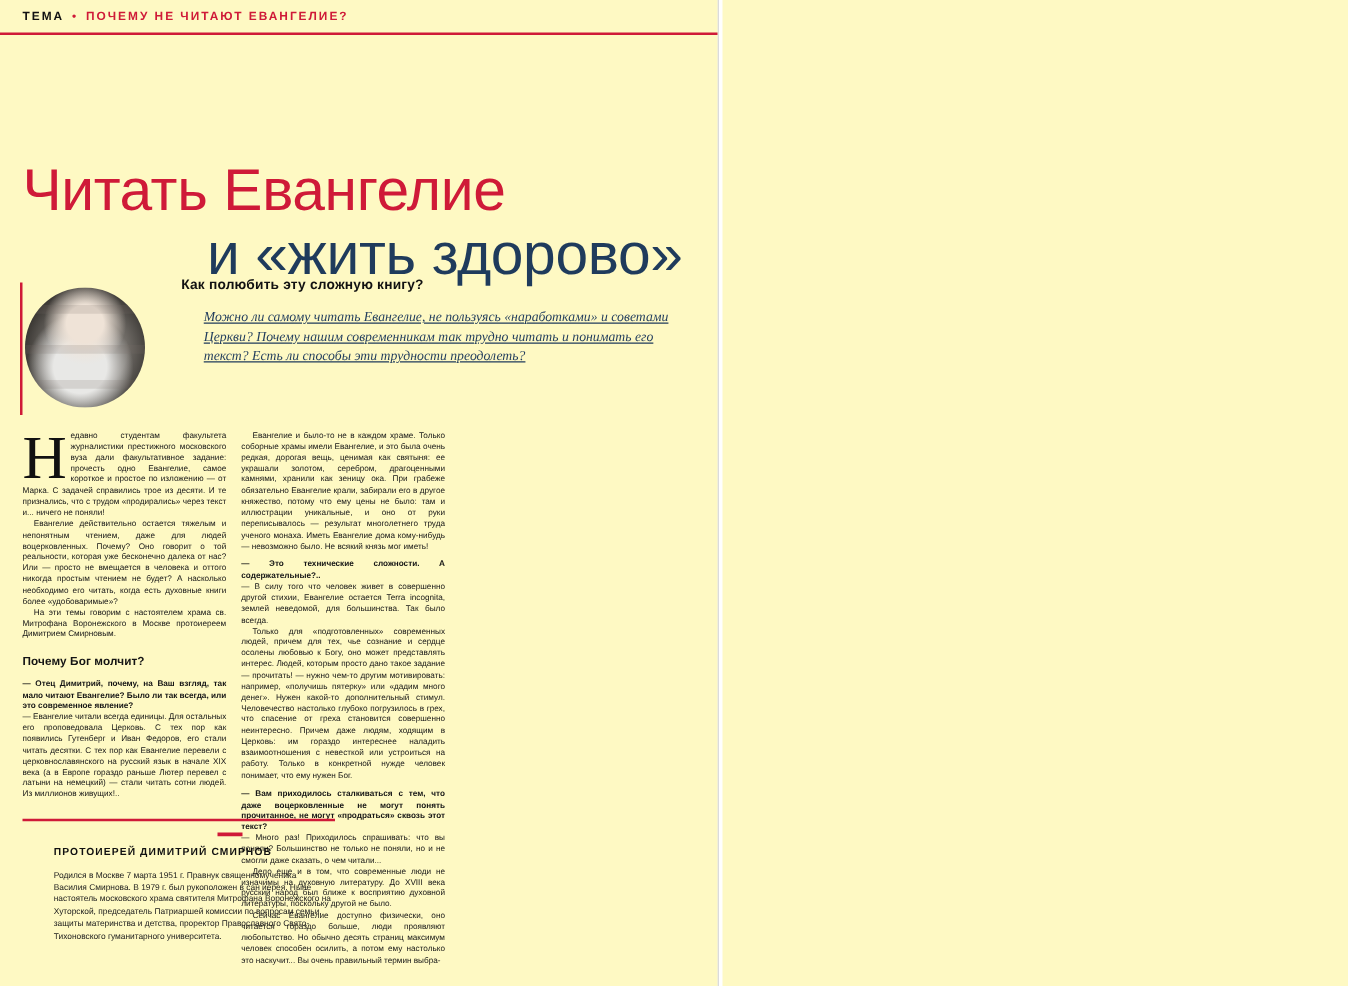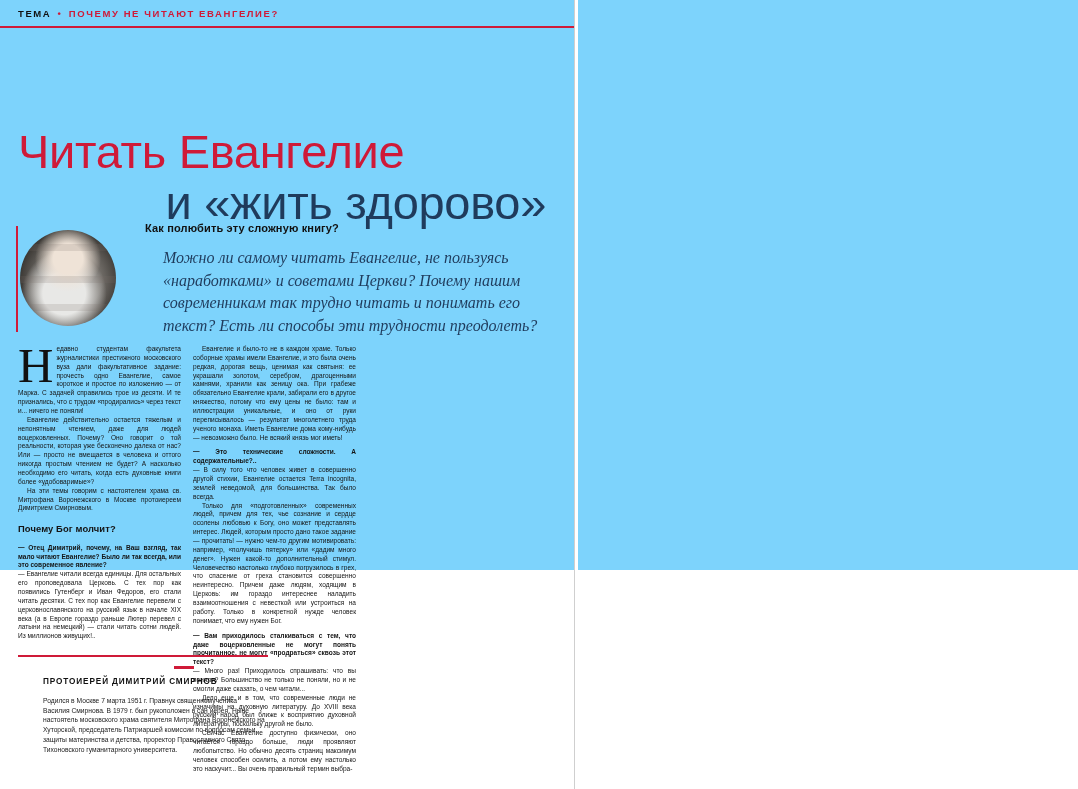--- a/index.html
+++ b/index.html
@@ -5,21 +5,21 @@
   * { margin:0; padding:0; box-sizing:border-box; }
   html,body { background:#ffffff; }
   body {
     width:1078px; height:789px;
     font-family:"Liberation Sans", sans-serif;
     color:#1a1a1a;
     overflow:hidden;
     position:relative;
   }
   .spread { position:absolute; inset:0; display:flex; }
-  .page { position:relative; height:570px; background:#7dd3fc; }
+  .page { position:relative; height:789px; background:#fef9c3; }
   .page-left  { width:574px; }
   .page-gutter{ width:4px; background:#ffffff; border-left:1px solid #cfcfcf; }
   .page-right { width:500px; }
 
   
   .runhead {
     position:absolute; top:8px; left:18px;
     font-size:9.5px; font-weight:bold; letter-spacing:1.6px;
     white-space:nowrap;
   }
@@ -45,22 +45,23 @@
     margin-top:4px; letter-spacing:-0.3px;
   }
   .kicker {
     position:absolute; left:145px; top:222px; width:383px;
     font-size:11px; font-weight:bold; color:#111;
     letter-spacing:0.15px;
   }
   .lead {
     position:absolute; left:163px; top:247px; width:383px;
     font-family:"Liberation Serif", serif;
-    font-style:italic; font-size:16px; line-height:1.42;
+    font-style:italic; font-size:11px; line-height:1.42;
     color:#1f3b5c;
+    text-decoration:underline;
   }
 
   
   .author-photo {
     position:absolute; left:20px; top:230px; width:96px; height:96px;
     border-radius:50%;
     background:
       radial-gradient(circle at 50% 30%, #efe3d7 0 18%, rgba(239,227,215,0) 40%),
       radial-gradient(circle at 46% 66%, #e8e8e6 0 26%, rgba(232,232,230,0) 52%),
       radial-gradient(circle at 52% 52%, #6f6b66 0 45%, #3a3733 72%, #1d1b19 100%);

